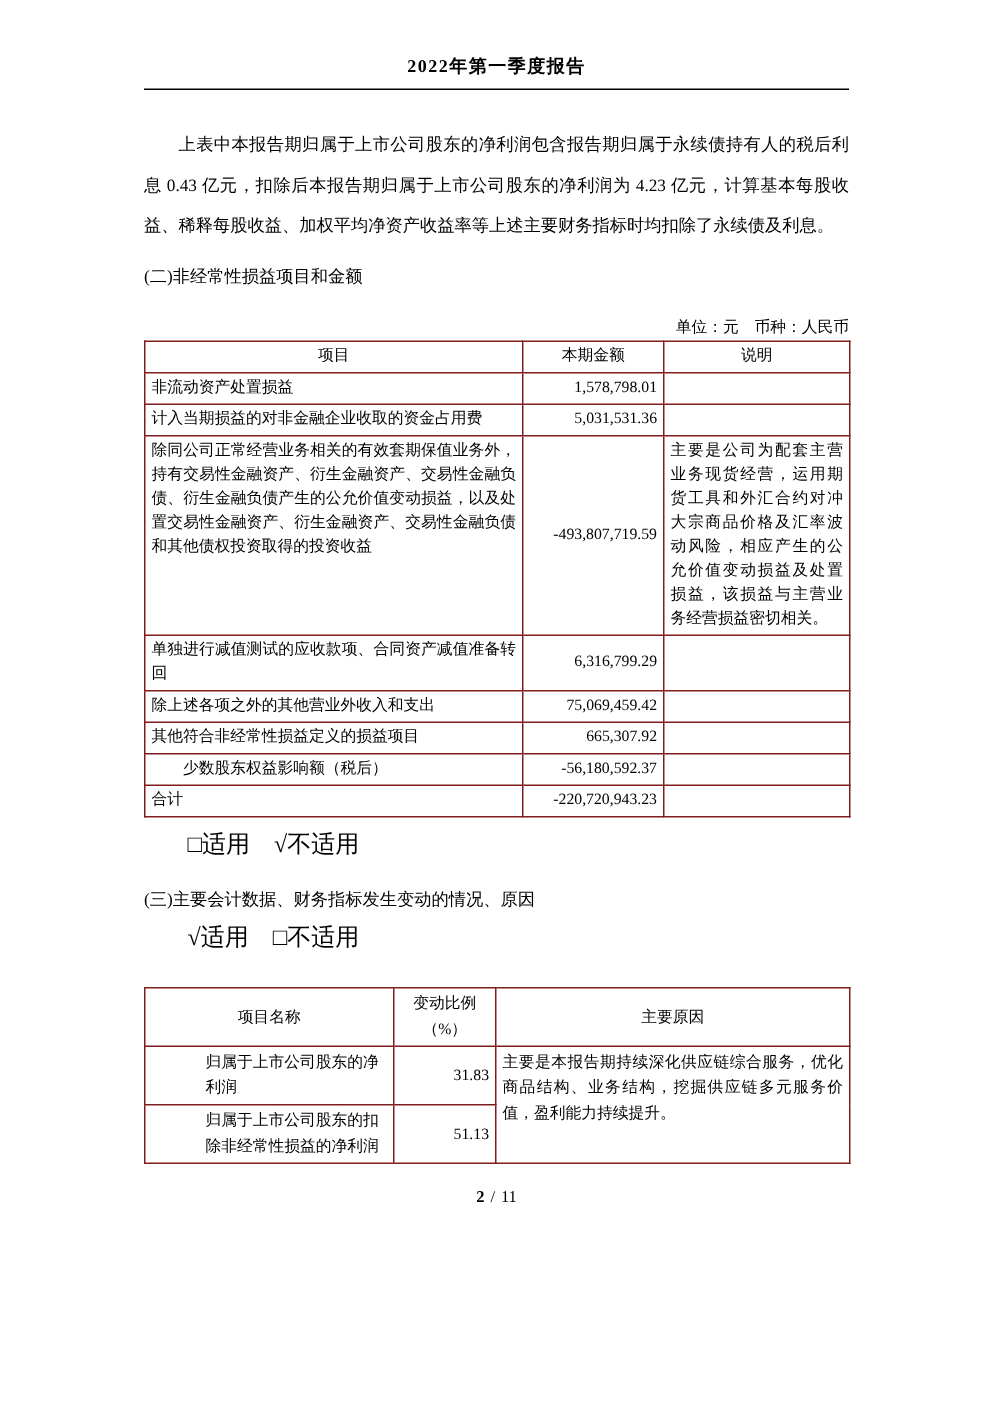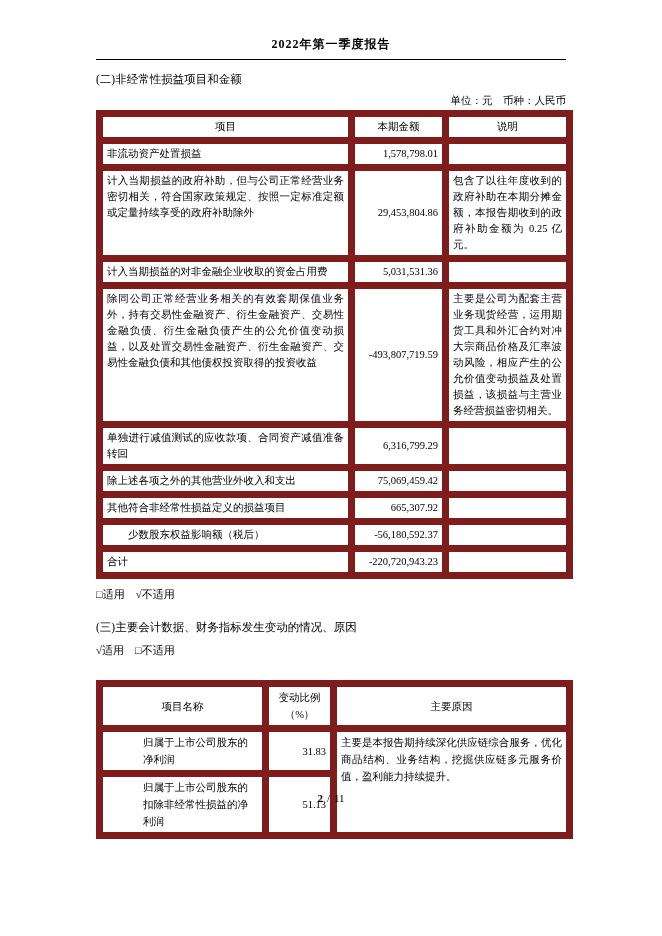--- a/index.html
+++ b/index.html
@@ -19,36 +19,36 @@
     text-align:center; font-weight:bold;
     font-size:12px; letter-spacing:1px;
     padding-bottom:6px;
   }
   .header-rule { border-bottom:1px solid #000; }
   .intro {
     margin-top:24px; font-size:11.5px; line-height:27px;
     text-align:justify; text-indent:2em;
   }
   .section-heading { margin-top:12px; font-size:11.5px; }
-  .unit-note { margin-top:7px; font-size:10.5px; text-align:right; }
+  .unit-note { margin-top:19px; font-size:10.5px; text-align:right; }
   table { width:470px; border-collapse:collapse; table-layout:fixed; margin-top:2px; }
   td, th {
-    border:7px solid #7f1d1d;
+    border:1px solid #7f1d1d;
     font-size:10.5px; line-height:16px;
     padding:2px 4px; font-weight:normal;
     word-break:break-all;
   }
   th { text-align:center; vertical-align:middle; }
   .c-item   { text-align:justify; vertical-align:top; }
   .c-amt    { text-align:right;   vertical-align:middle; }
   .c-note   { text-align:justify; vertical-align:top; }
   .note-para {
     margin-top:20px; font-size:11.5px; line-height:22px; text-align:justify;
   }
-  .applicability { margin-top:8px; font-size:11px; }
+  .applicability { margin-top:8px; font-size:16px;margin-left:29px; }
   .section3-heading { margin-top:18px; font-size:11.5px; }
   .t2 { margin-top:22px; }
   .t2 td, .t2 th { line-height:17px; }
   .c-name   { text-align:left;  vertical-align:middle;padding-left:40px; }
   .c-ratio  { text-align:right; vertical-align:middle; }
   .c-reason { text-align:justify; vertical-align:top; }
   .page-footer {
     position:absolute; left:0; right:0; bottom:24px;
     text-align:center; font-size:11px;margin-top:40px;
   }
@@ -56,20 +56,21 @@
   .page-footer .sep { margin:0 4px; }
 </style>
 </head>
 <body>
 
 <div class="page">
 
   <div class="doc-title">2022年第一季度报告</div>
   <div class="header-rule"></div>
 
+  <p class="intro">上表中本报告期归属于上市公司股东的净利润包含报告期归属于永续债持有人的税后利息 0.43 亿元，扣除后本报告期归属于上市公司股东的净利润为 4.23 亿元，计算基本每股收益、稀释每股收益、加权平均净资产收益率等上述主要财务指标时均扣除了永续债及利息。</p>
 
   <p class="section-heading">(二)非经常性损益项目和金额</p>
   <div class="unit-note">单位：元　币种：人民币</div>
 
   <table class="t1">
     <colgroup>
         <col style="width:252px">
         <col style="width:94px">
         <col style="width:124px">
       </colgroup>
@@ -78,25 +79,20 @@
         <th>项目</th>
         <th>本期金额</th>
         <th>说明</th>
       </tr>
     </thead>
     <tbody>
       <tr>
         <td class="c-item">非流动资产处置损益</td>
         <td class="c-amt">1,578,798.01</td>
         <td class="c-note"></td>
-      </tr>
-      <tr>
-        <td class="c-item">计入当期损益的政府补助，但与公司正常经营业务密切相关，符合国家政策规定、按照一定标准定额或定量持续享受的政府补助除外</td>
-        <td class="c-amt">29,453,804.86</td>
-        <td class="c-note">包含了以往年度收到的政府补助在本期分摊金额，本报告期收到的政府补助金额为 0.25 亿元。</td>
       </tr>
       <tr>
         <td class="c-item">计入当期损益的对非金融企业收取的资金占用费</td>
         <td class="c-amt">5,031,531.36</td>
         <td class="c-note"></td>
       </tr>
       <tr>
         <td class="c-item">除同公司正常经营业务相关的有效套期保值业务外，持有交易性金融资产、衍生金融资产、交易性金融负债、衍生金融负债产生的公允价值变动损益，以及处置交易性金融资产、衍生金融资产、交易性金融负债和其他债权投资取得的投资收益</td>
         <td class="c-amt">-493,807,719.59</td>
         <td class="c-note">主要是公司为配套主营业务现货经营，运用期货工具和外汇合约对冲大宗商品价格及汇率波动风险，相应产生的公允价值变动损益及处置损益，该损益与主营业务经营损益密切相关。</td>

